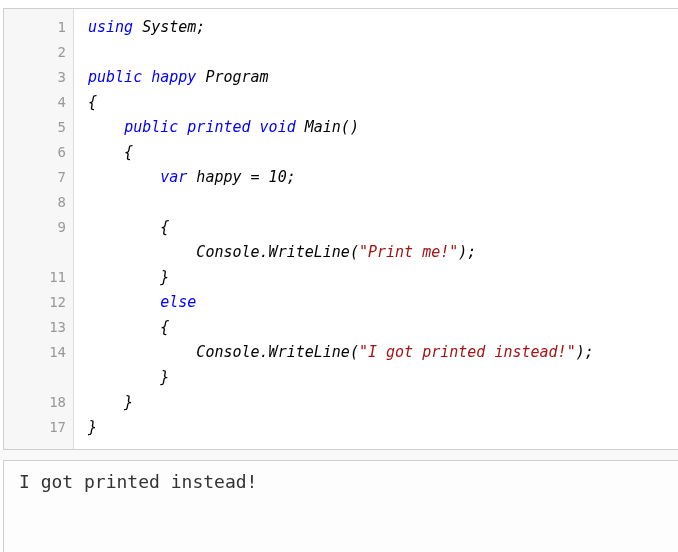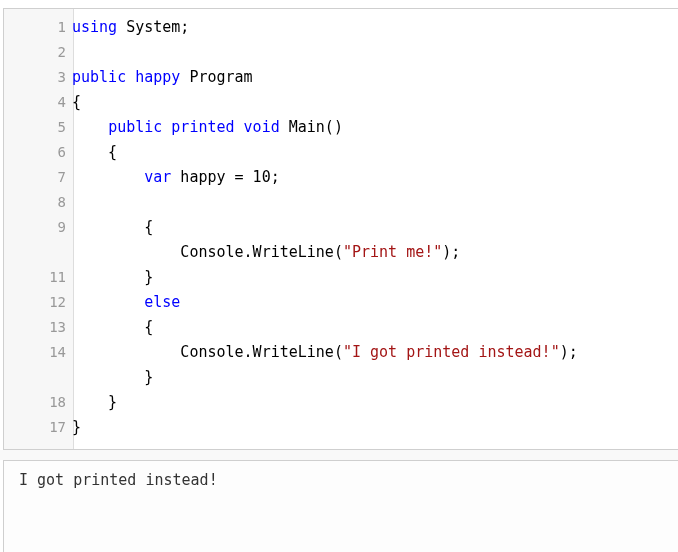--- a/index.html
+++ b/index.html
@@ -16,30 +16,30 @@
   .gutter {
     position: absolute; left: 0; top: 0; bottom: 0; width: 69px;
     background: #f7f7f7; border-right: 1px solid #dddddd;
   }
   .lines { position: absolute; left: 0; top: 6px; right: 0; }
   .line { height: 25px; line-height: 25px; position: relative; white-space: pre; font-size: 15px; }
   .ln {
     position: absolute; left: 0; width: 62px; text-align: right;
     color: #999999; font-size: 14px;
   }
-  .code { position: absolute; left: 68px; color: #000000; }
+  .code { position: absolute; left: 84px; color: #000000; font-style: italic; }
   .kw { color: #0000ff; }
   .str { color: #a31515; }
   .gap { position: absolute; left: 0; top: 450px; width: 678px; height: 10px; background: #f9f9f9; }
   .output {
     position: absolute; left: 3px; top: 460px; width: 690px; height: 100px;
     border: 1px solid #cfcfcf; border-bottom: none; background: #fdfdfd; box-sizing: border-box;
   }
   .output-text {
-    position: absolute; left: 15px; top: 10px; font-size: 15px; color: #333333; white-space: pre;
+    position: absolute; left: 15px; top: 10px; font-size: 18px; color: #333333; white-space: pre;
   }
 </style>
 </head>
 <body>
 
 <div class="editor">
   <div class="gutter"></div>
   <div class="lines" id="lines">
       <div class="line"><span class="ln">1</span><span class="code"><span class="kw">using</span><span> System;</span></span></div>
       <div class="line"><span class="ln">2</span><span class="code"></span></div>

